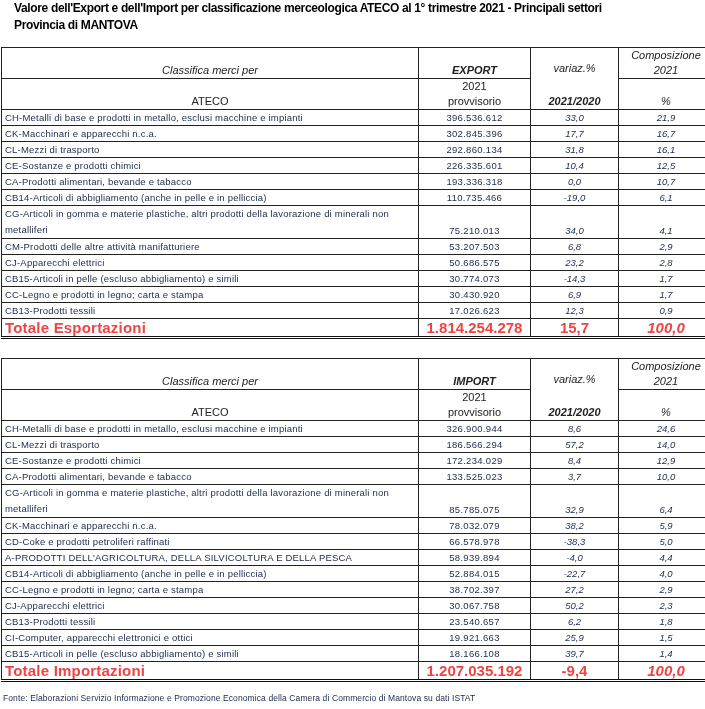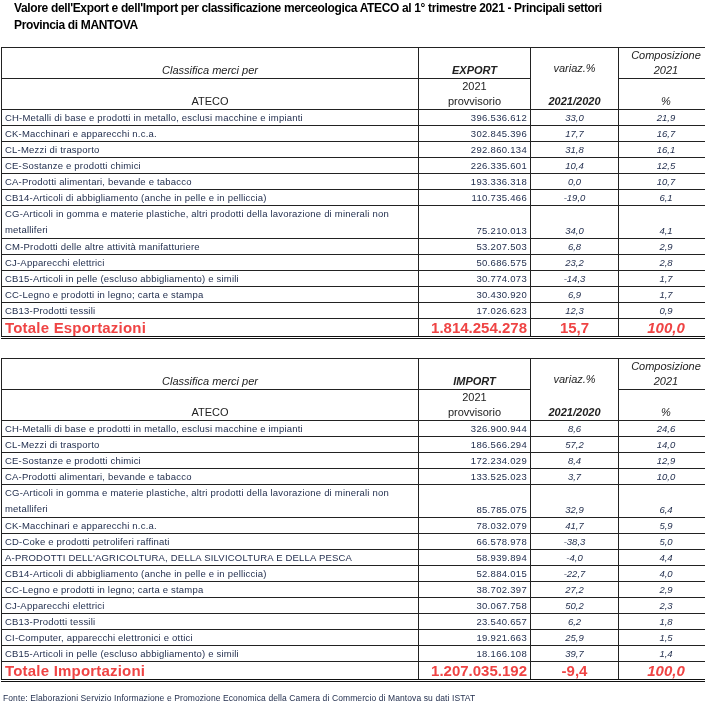--- a/index.html
+++ b/index.html
@@ -37,21 +37,21 @@
 
     td.hdr { text-align: center; vertical-align: middle; font-size: 11px; color: #222; }
     td.hdr-top { height: 34px; font-style: italic; }
     td.hdr-bot { height: 33px; }
     td.hdr.bold { font-weight: bold; }
     td.hdr.ital { font-style: italic; }
     .twoline { line-height: 15px; display: block; }
 
     td.lab { color: #1d2a4a; letter-spacing: 0.2px; }
     td.lab.wrap { white-space: normal; height: 32px; line-height: 16px; vertical-align: top; }
-    td.num { text-align: right; color: #1d2a4a; letter-spacing: 0.3px; }
+    td.num { text-align: center; color: #1d2a4a; letter-spacing: 0.3px; }
     td.var { text-align: center; font-style: italic; color: #1d2a4a; }
     td.comp { text-align: center; font-style: italic; color: #1d2a4a; padding-right: 22px; }
 
     tr.total td {
       font-weight: bold; font-size: 15px; color: #ef4444;
       height: 17px; line-height: 17px;
       border-bottom: 3px double #111;
     }
     tr.total td.num { letter-spacing: 0; }
     tr.total td.var { font-style: normal; }
@@ -236,21 +236,21 @@
       </tr>
       <tr>
         <td class="lab wrap">CG-Articoli in gomma e materie plastiche, altri prodotti della lavorazione di minerali non metalliferi</td>
         <td class="num">85.785.075</td>
         <td class="var">32,9</td>
         <td class="comp">6,4</td>
       </tr>
       <tr>
         <td class="lab">CK-Macchinari e apparecchi n.c.a.</td>
         <td class="num">78.032.079</td>
-        <td class="var">41,7</td>
+        <td class="var">38,2</td>
         <td class="comp">5,9</td>
       </tr>
       <tr>
         <td class="lab">CD-Coke e prodotti petroliferi raffinati</td>
         <td class="num">66.578.978</td>
         <td class="var">-38,3</td>
         <td class="comp">5,0</td>
       </tr>
       <tr>
         <td class="lab">A-PRODOTTI DELL'AGRICOLTURA, DELLA SILVICOLTURA E DELLA PESCA</td>

